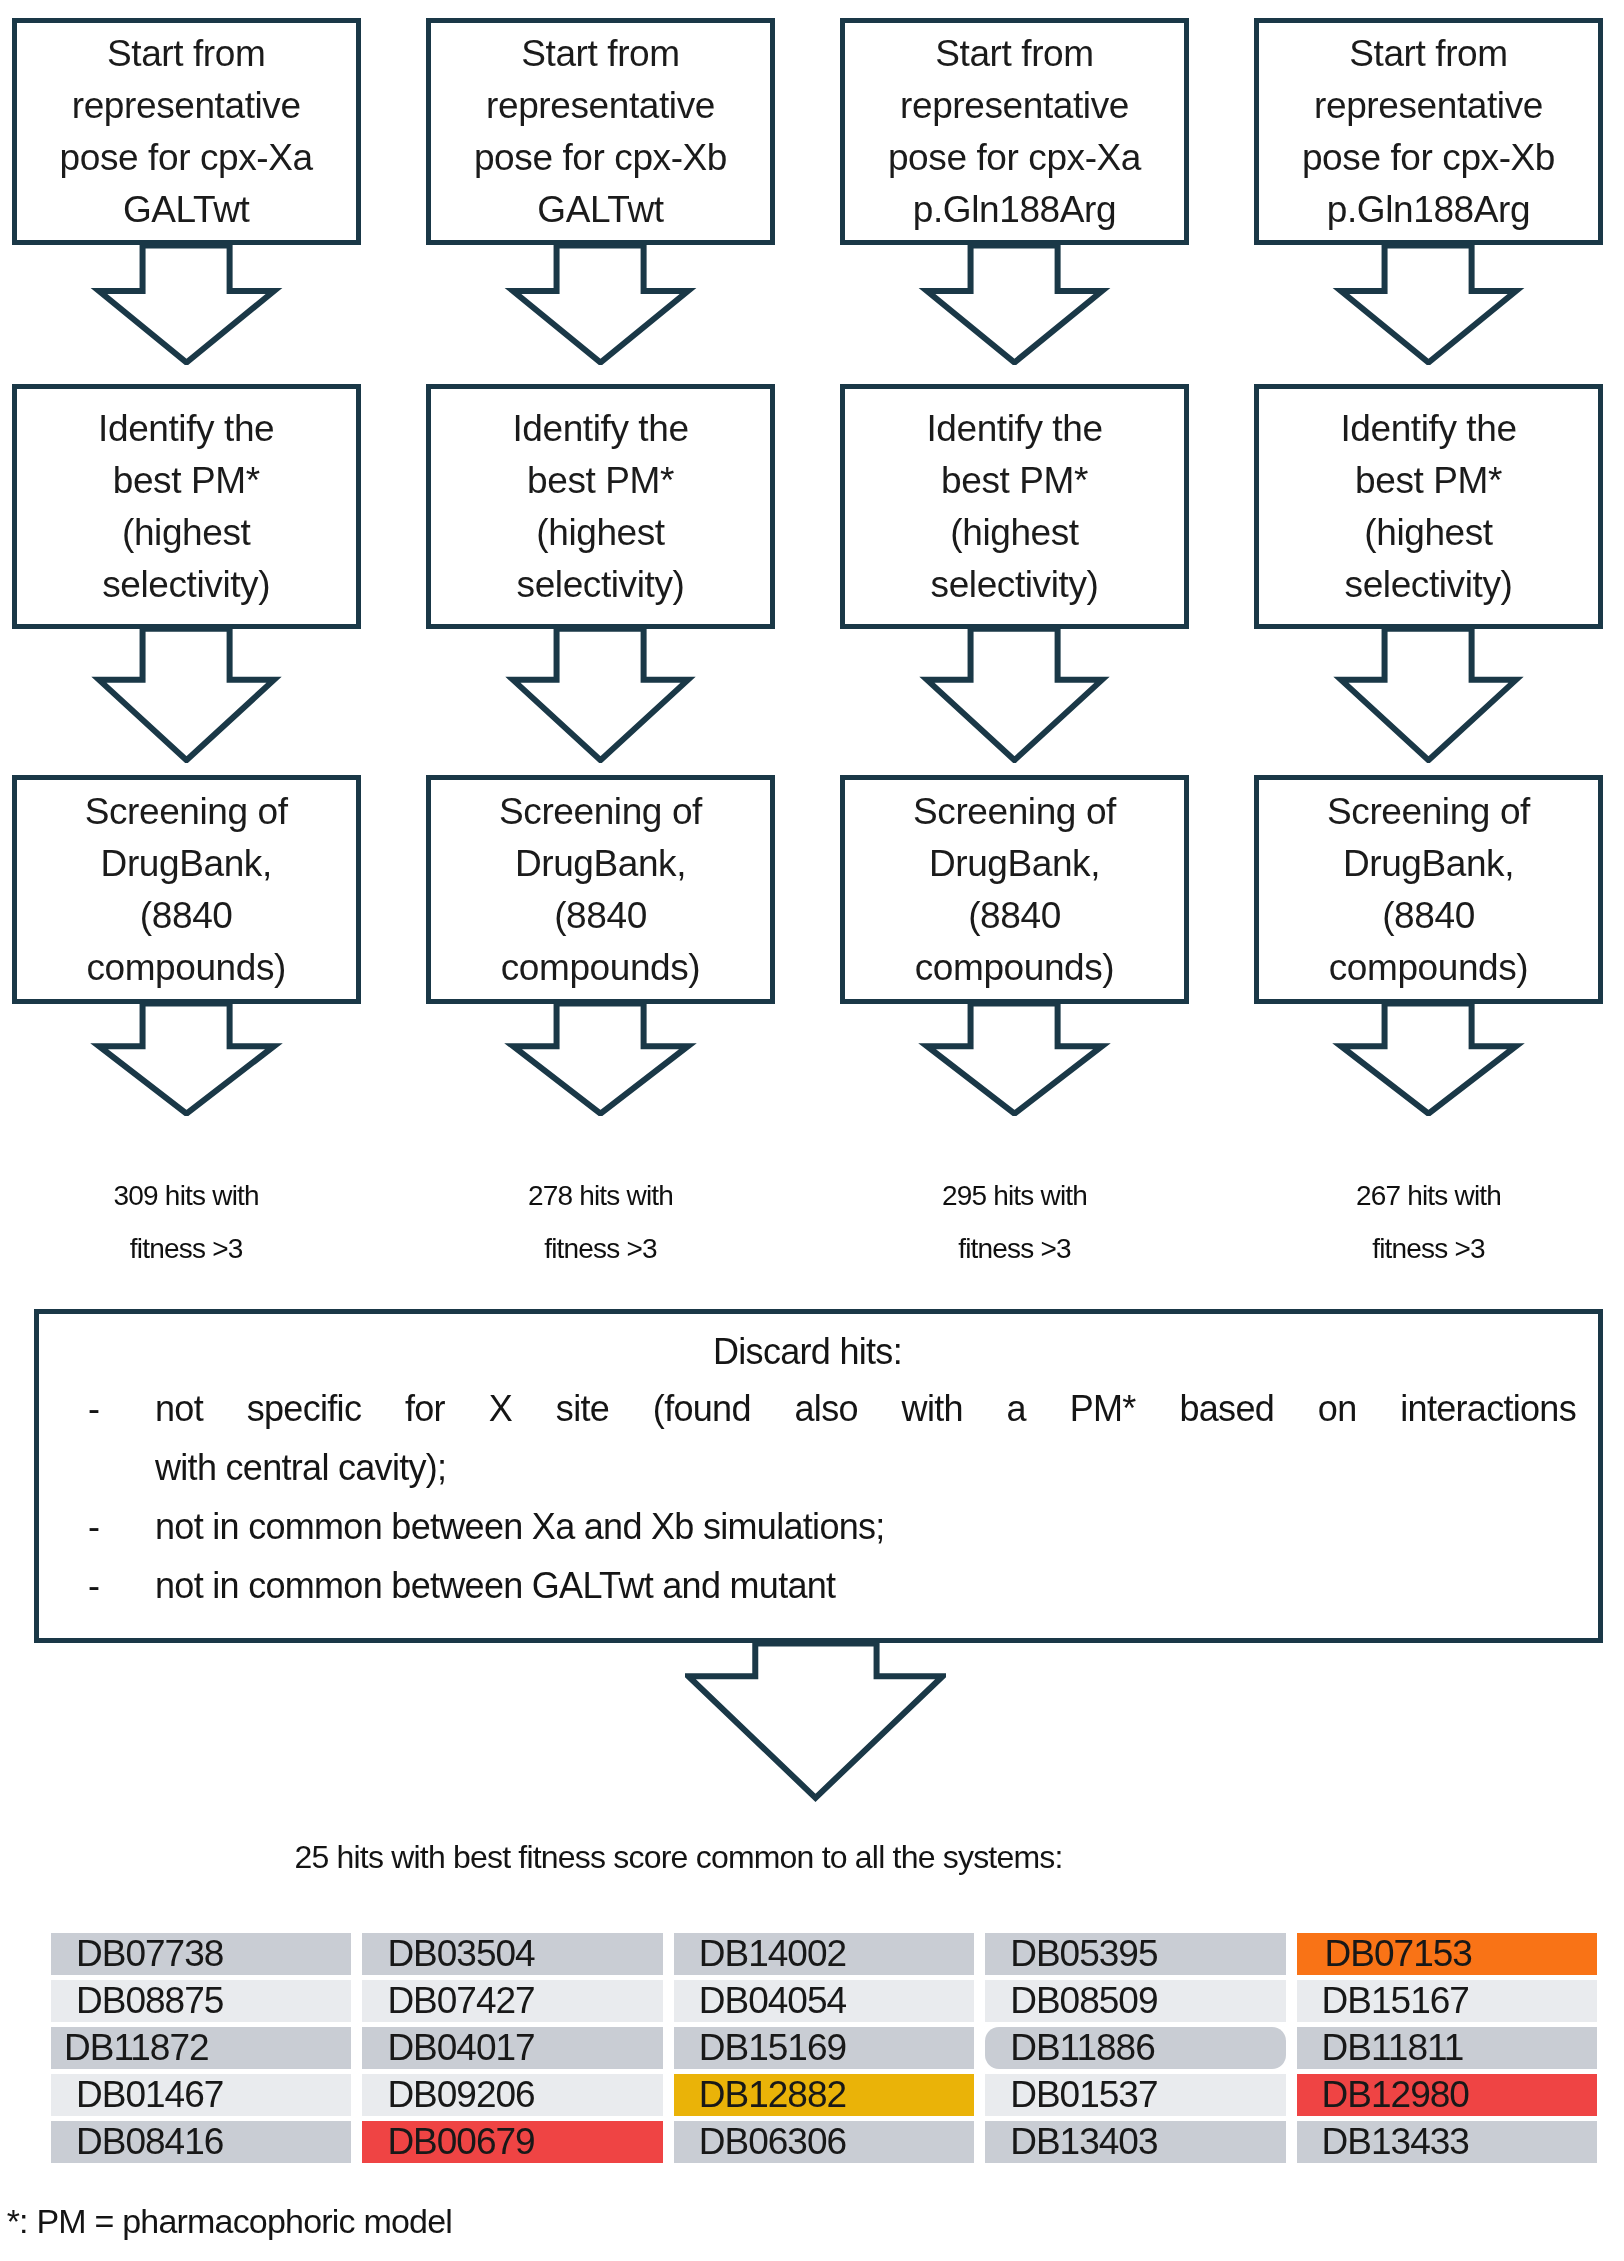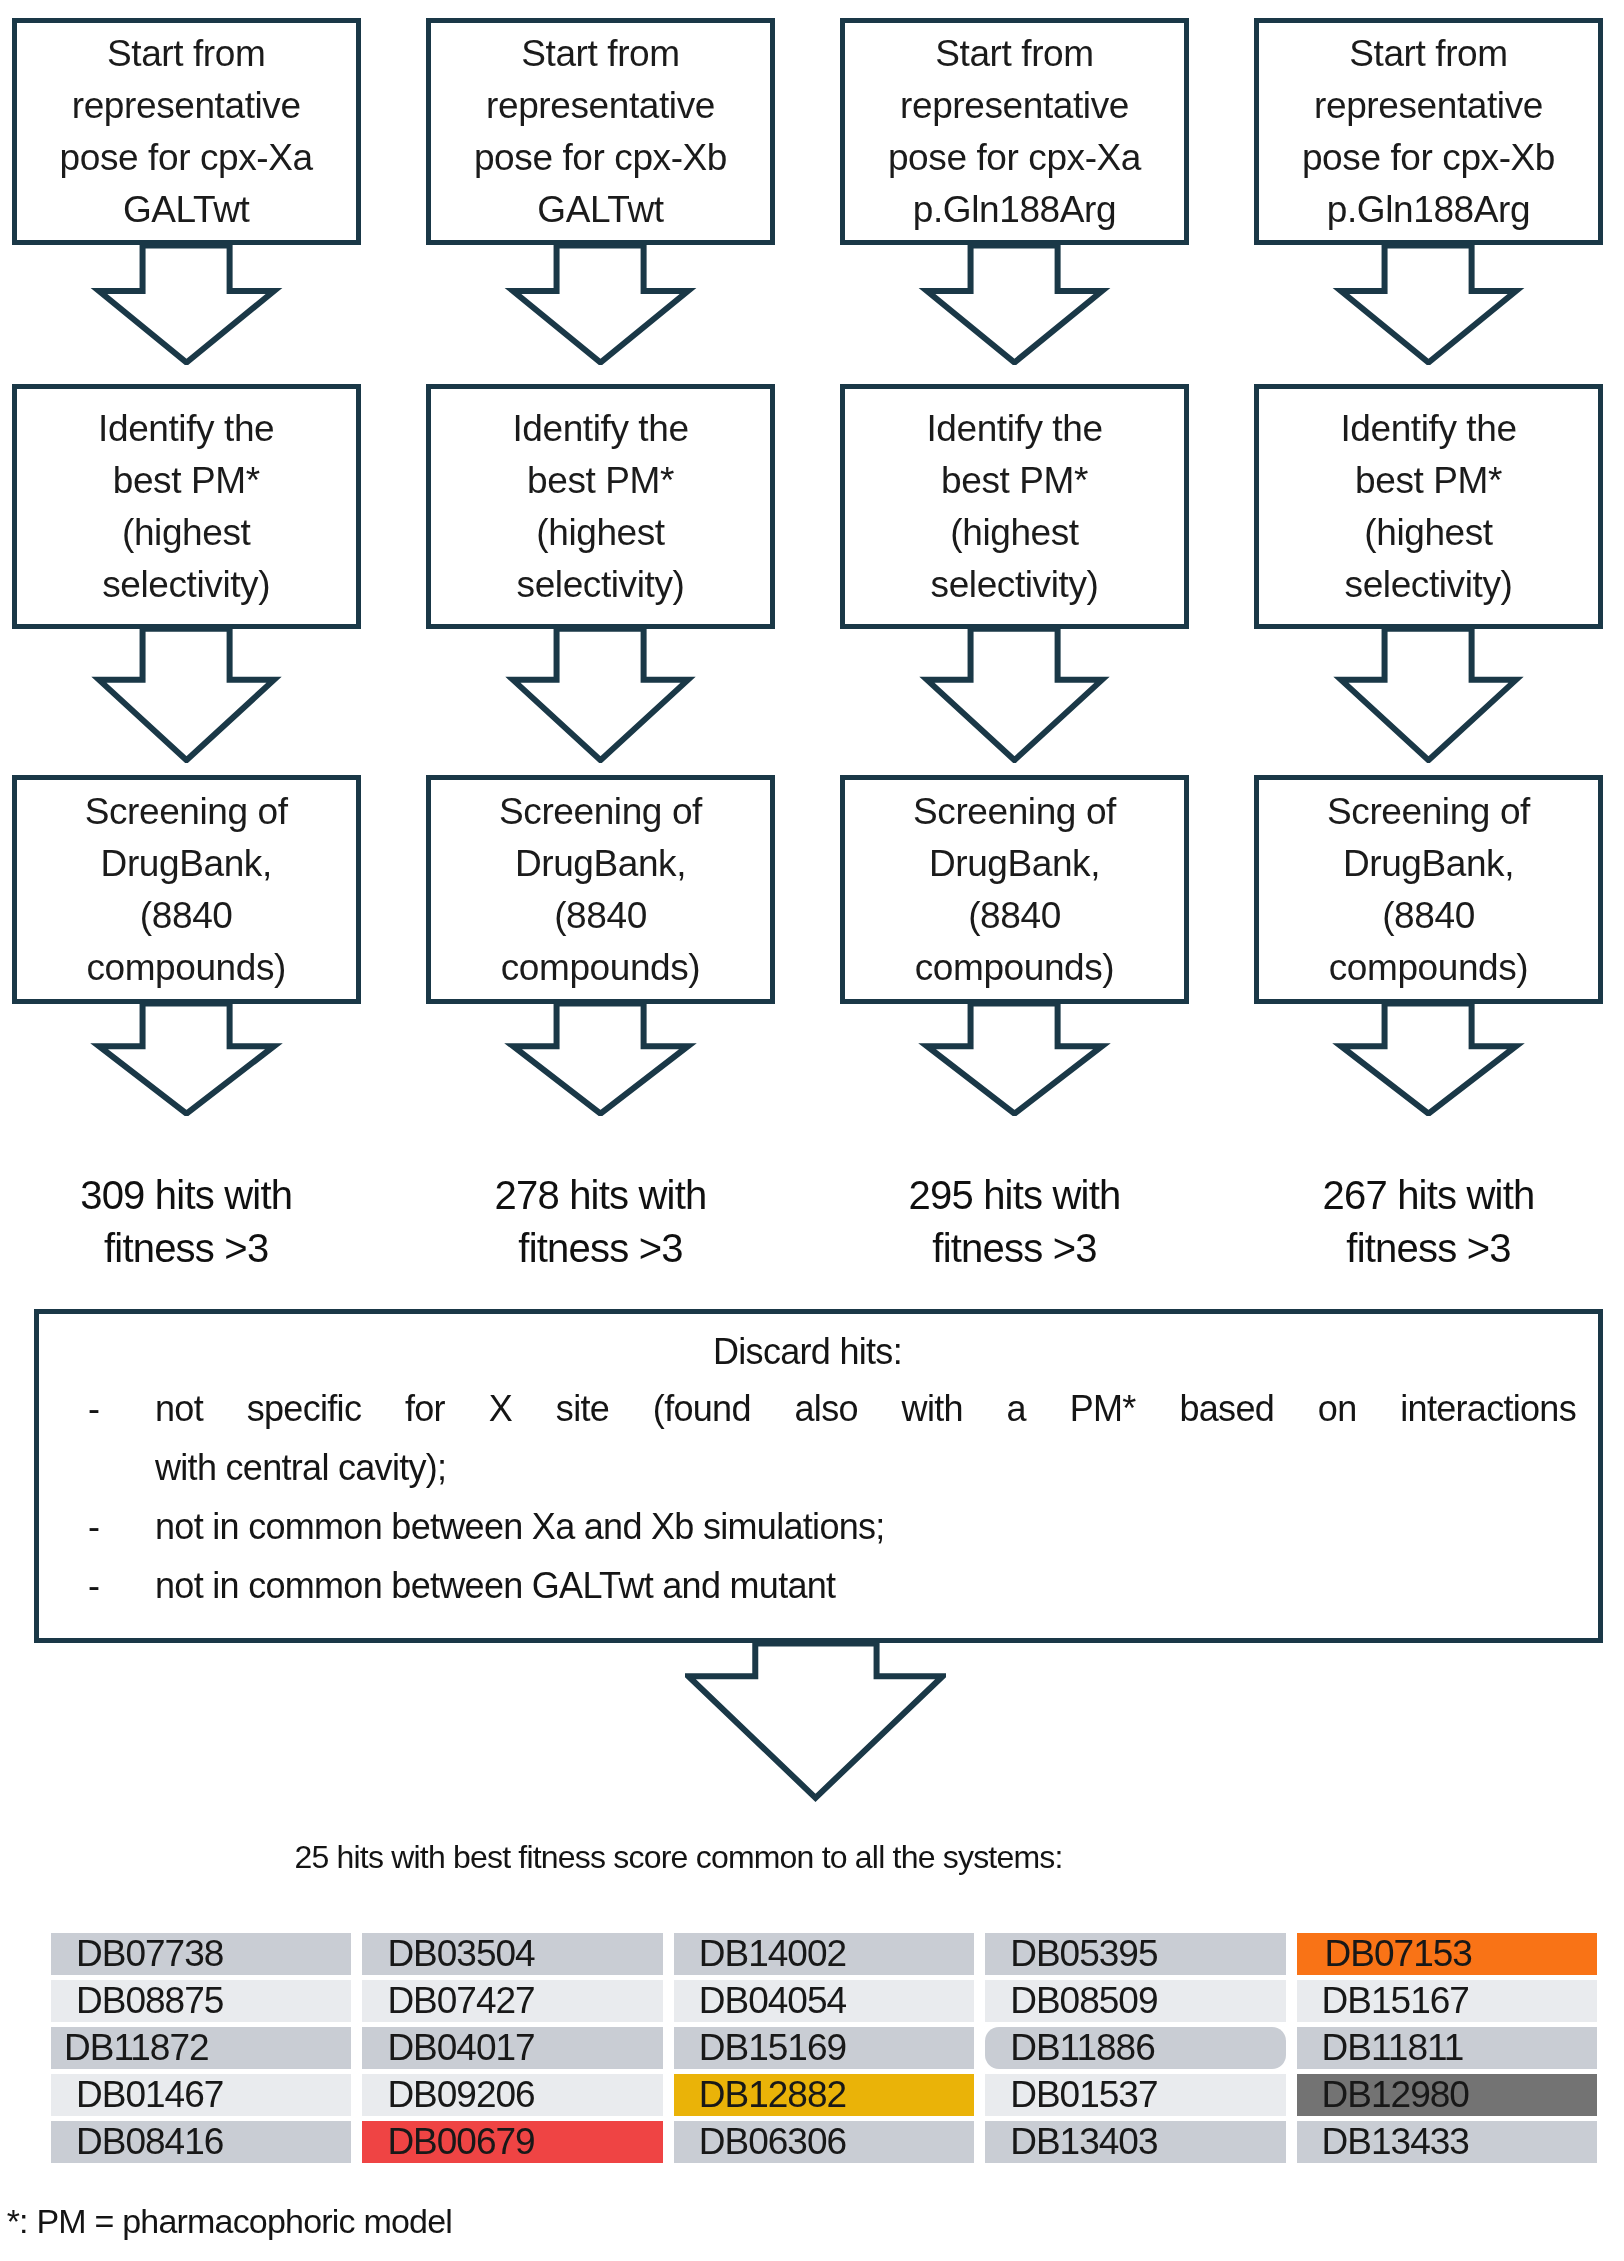--- a/index.html
+++ b/index.html
@@ -13,21 +13,21 @@
   .b1{top:18.4px;height:227px}
   .b2{top:384px;height:245px}
   .b3{top:775px;height:229px}
   .arrow{position:absolute;left:0;width:349px;display:block;}
   .a0{top:243px;height:122px}
   .a1{top:626px;height:137px}
   .a2{top:1001px;height:115px}
   .arrow polygon, .big-arrow polygon{fill:#fff;stroke:var(--stroke);stroke-width:6;
        vector-effect:non-scaling-stroke;stroke-linejoin:miter;}
   .hits{position:absolute;top:1169px;left:0;width:349px;text-align:center;
-        font-size:40px;line-height:53px;letter-spacing:-0.8px;color:#101010;}
+        font-size:28px;line-height:53px;letter-spacing:-0.8px;color:#101010;}
   .discard{position:absolute;left:34px;top:1309px;width:1569px;height:334px;
         border:5.9px solid var(--stroke);box-sizing:border-box;background:#fff;
         font-size:36px;color:#151515;letter-spacing:-0.7px;padding:10px 22px 0 0;}
   .d-title{text-align:center;line-height:55px;}
   .bullet{display:flex;}
   .marker{width:116px;padding-left:49px;box-sizing:border-box;line-height:59px;}
   .blines{flex:1;}
   .bline{line-height:59px;}
   .jl{text-align:justify;text-align-last:justify;}
   .big-arrow{position:absolute;left:685px;top:1641px;width:261px;height:161px;display:block;}
@@ -226,21 +226,21 @@
       <div class="cell light" style="background: rgb(233, 235, 238);">DB15167</div>
       <div class="cell dark" style="background: rgb(201, 205, 212); padding-left: 13px;">DB11872</div>
       <div class="cell dark" style="background: rgb(201, 205, 212);">DB04017</div>
       <div class="cell dark" style="background: rgb(201, 205, 212);">DB15169</div>
       <div class="cell dark" style="background: rgb(201, 205, 212); border-radius: 14px;">DB11886</div>
       <div class="cell dark" style="background: rgb(201, 205, 212);">DB11811</div>
       <div class="cell light" style="background: rgb(233, 235, 238);">DB01467</div>
       <div class="cell light" style="background: rgb(233, 235, 238);">DB09206</div>
       <div class="cell light" style="background: #eab308;">DB12882</div>
       <div class="cell light" style="background: rgb(233, 235, 238);">DB01537</div>
-      <div class="cell light" style="background: #737373;">DB12980</div>
+      <div class="cell light" style="background: #ef4444;">DB12980</div>
       <div class="cell dark" style="background: rgb(201, 205, 212);">DB08416</div>
       <div class="cell dark" style="background: #ef4444;">DB00679</div>
       <div class="cell dark" style="background: rgb(201, 205, 212);">DB06306</div>
       <div class="cell dark" style="background: rgb(201, 205, 212);">DB13403</div>
       <div class="cell dark" style="background: rgb(201, 205, 212);">DB13433</div>
     </div>
 
   <div class="footnote">*: PM = pharmacophoric model</div>
 
 </div>

